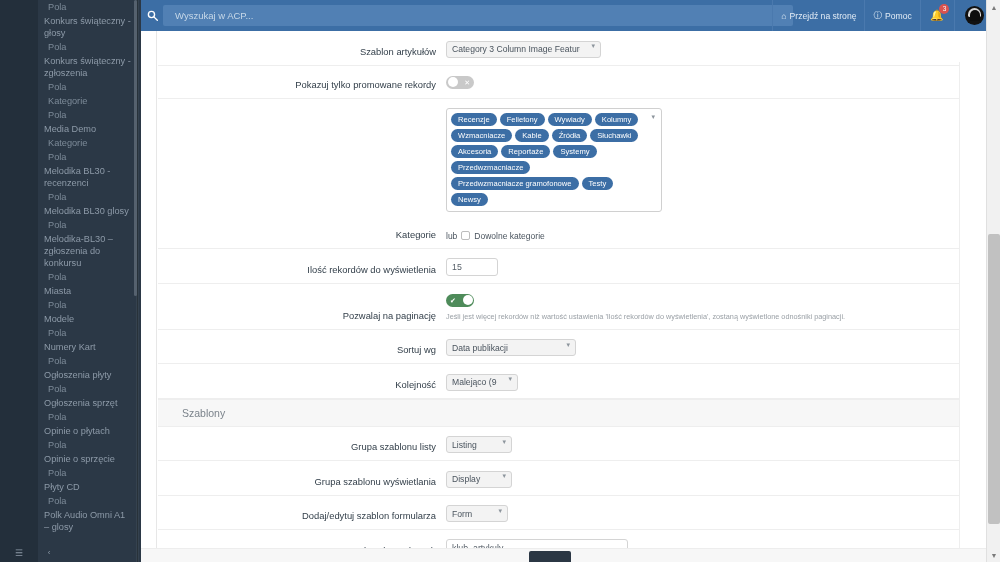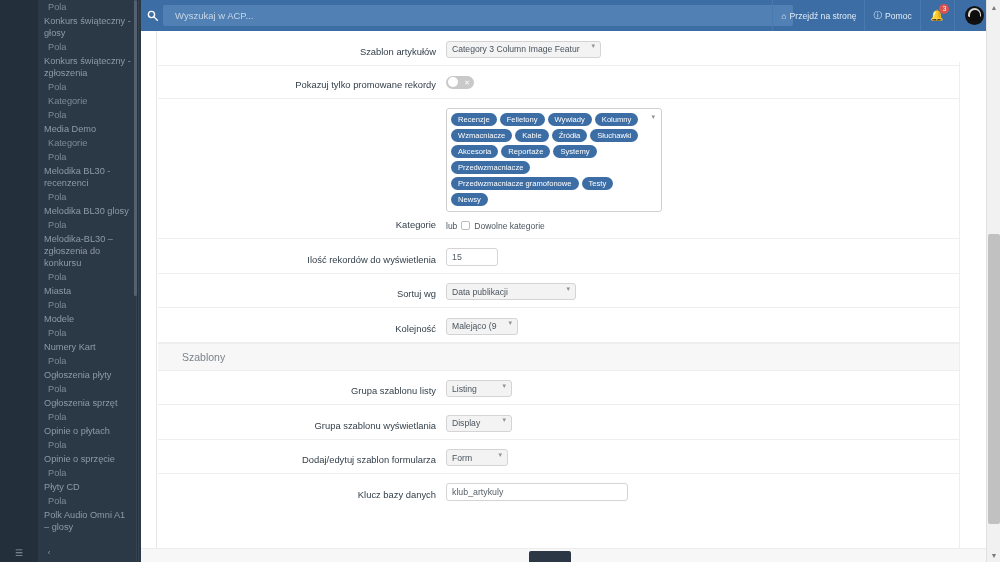--- a/index.html
+++ b/index.html
@@ -327,21 +327,21 @@
     color: #fff;
     font-size: 7.6px;
     line-height: 11px;
     border-radius: 7px;
     padding: 1px 7px;
     white-space: nowrap;
     cursor: pointer;
   }
   #anycat-row {
     display: flex; align-items: center; gap: 4px;
-    margin-top: 9px;
+    margin-top: 19px;
     font-size: 8.5px;
     color: #4a545e;
   }
   .cbox {
     width: 9px; height: 9px;
     border: 1px solid #bdbdbd;
     border-radius: 2px;
     background: #fff;
     display: inline-block;
     cursor: pointer;
@@ -559,20 +559,30 @@
           </div>
         </div>
 
         <div class="frow">
           <div class="flabel">Ilość rekordów do wyświetlenia</div>
           <div class="fctrl">
             <input class="txt txt-w52" type="text" value="15" style="">
           </div>
         </div>
 
+        <div class="frow">
+          <div class="flabel">Pozwalaj na paginację</div>
+          <div class="fctrl">
+            <span class="toggle on">
+              <span class="knob"></span>
+              <span class="mark">✔</span>
+            </span>
+            <div class="hint">Jeśli jest więcej rekordów niż wartość ustawienia 'Ilość rekordów do wyświetlenia', zostaną wyświetlone odnośniki paginacji.</div>
+          </div>
+        </div>
 
         <div class="frow">
           <div class="flabel">Sortuj wg</div>
           <div class="fctrl">
             <span class="selwrap">
               <select class="inp sel-w130">
                 <option>Data publikacji</option>
               </select>
               <span class="carat">▾</span>
             </span>

